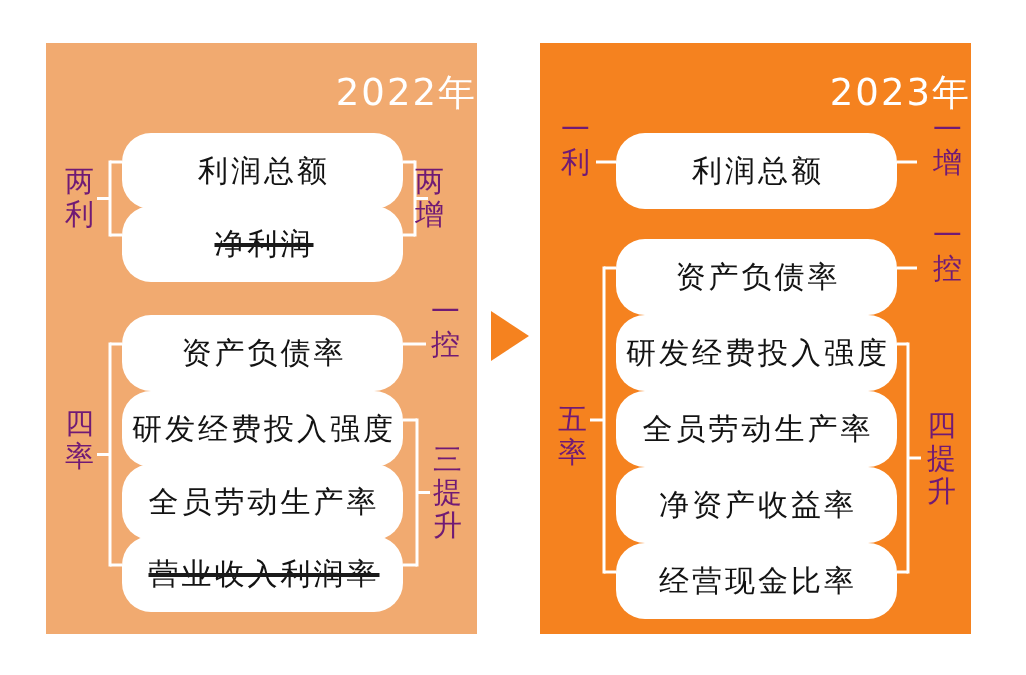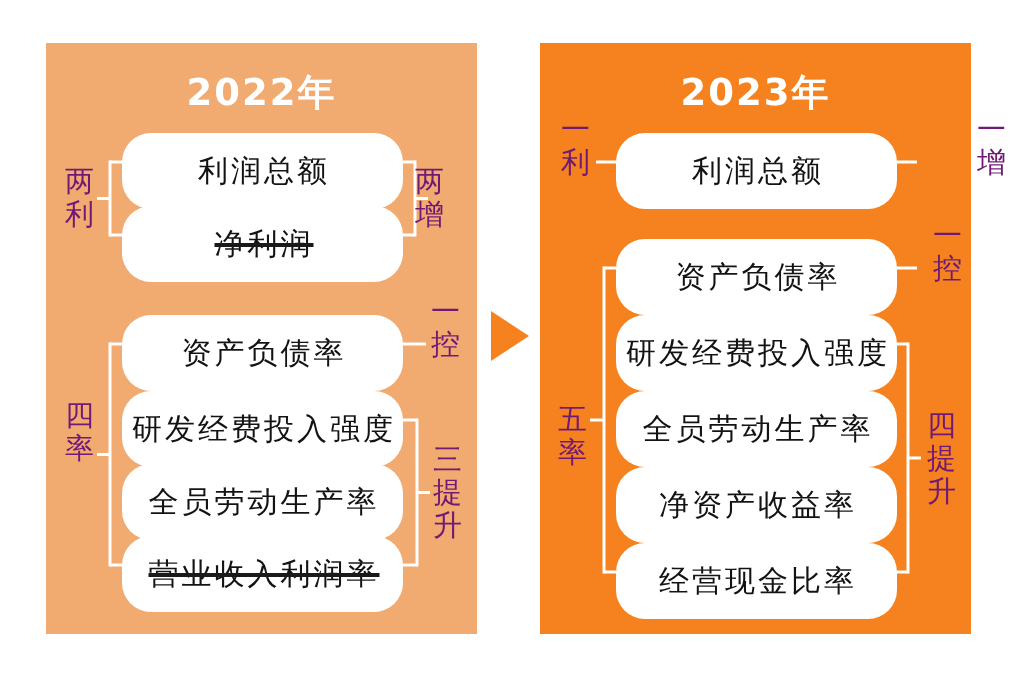--- a/index.html
+++ b/index.html
@@ -8,21 +8,21 @@
   .canvas {
     position:relative; width:1026px; height:675px; background:#ffffff; overflow:hidden;
   }
   .panel {
     position:absolute; top:43px; width:431px; height:591px;
   }
   .panel.left  { left:46px;  background:#F1AA70; }
   .panel.right { left:540px; background:#F5821F; }
   .panel-title {
     position:absolute; top:28px; left:0; width:100%;
-    text-align:center; color:#ffffff; font-size:37px; font-weight:700;
+    text-align:right; color:#ffffff; font-size:37px; font-weight:400;
     letter-spacing:2px; line-height:1.2;
   }
   .brackets { position:absolute; left:0; top:0; width:431px; height:591px; }
   .brackets line { stroke:#ffffff; stroke-width:3; }
   .ind-box {
     position:absolute; left:76px; width:281px; height:76px;
     background:#ffffff; border-radius:29px;
     display:flex; align-items:center; justify-content:center;
   }
   .ind-box .lbl {
@@ -96,21 +96,21 @@
     </div>
     <div class="ind-box lp-b4">
       <span class="lbl">全员劳动生产率</span>
     </div>
     <div class="ind-box lp-b5">
       <span class="lbl strike">营业收入利润率</span>
     </div>
 
     <div class="vlabel" style="left:17px; top:122px;">两利</div>
     <div class="vlabel" style="left:367px; top:122px;">两增</div>
-    <div class="vlabel" style="left:17px; top:356px;">四率</div>
+    <div class="vlabel" style="left:17px; top:364px;">四率</div>
     <div class="vlabel" style="left:383px; top:252px;">一控</div>
     <div class="vlabel" style="left:385px; top:400px;">三提升</div>
   </section>
 
   <div class="arrow-wrap">
     <svg width="40" height="52" viewBox="0 0 40 52">
       <polygon points="0,0 38,25 0,50" fill="#F5821F"></polygon>
     </svg>
   </div>
 
@@ -154,19 +154,19 @@
       <span class="lbl">全员劳动生产率</span>
     </div>
     <div class="ind-box rp-b5">
       <span class="lbl">经营现金比率</span>
     </div>
     <div class="ind-box rp-b4">
       <span class="lbl">净资产收益率</span>
     </div>
 
     <div class="vlabel" style="left:19px; top:70px;">一利</div>
-    <div class="vlabel" style="left:391px; top:70px;margin-left:44px;">一增</div>
+    <div class="vlabel" style="left:391px; top:70px;">一增</div>
     <div class="vlabel" style="left:391px; top:176px;">一控</div>
     <div class="vlabel" style="left:16px; top:360px;">五率</div>
     <div class="vlabel" style="left:385px; top:366px;">四提升</div>
   </section>
 
 </div>
 
 </body></html>

